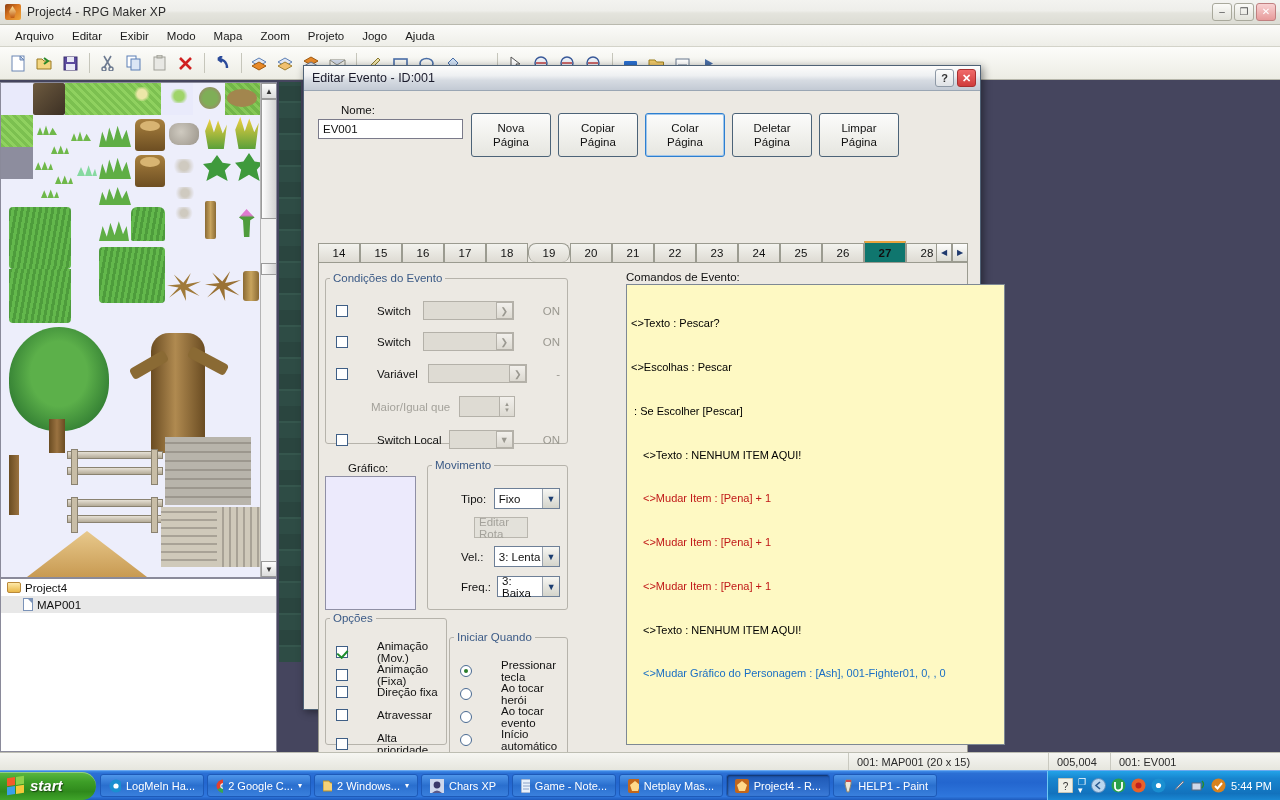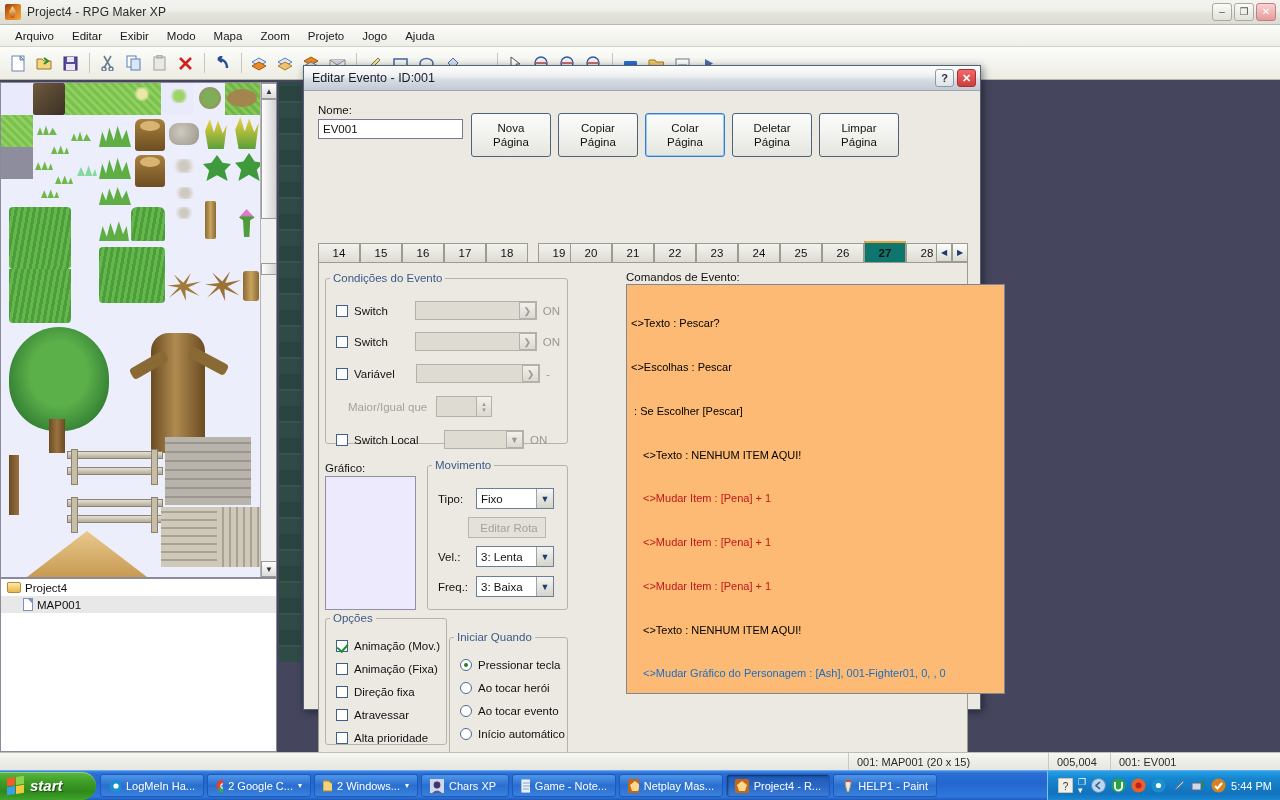--- a/index.html
+++ b/index.html
@@ -169,21 +169,21 @@
   }
   .dlg-btns{ margin-left:auto; display:flex; gap:3px; padding-right:4px;}
   .dlg-btn{
     width:19px;height:18px;border:1px solid #8e99a6;border-radius:3px;
     background:linear-gradient(180deg,#fcfcfb,#dfe2e6);
     display:flex;align-items:center;justify-content:center;font-size:11px;color:#333;font-weight:bold;
   }
   .dlg-btn.close{ background:linear-gradient(180deg,#f06a6a,#cf3b3b); border-color:#a83030; color:#fff;}
   .dlg-body{ position:absolute; left:0; top:25px; width:676px; height:618px; background:#ece9e3;}
 
-  .lbl{ font-size:11.5px; color:#111; }
+  .lbl{ font-size:11.5px; color:#111;margin-left:23px; }
   .name-input{
     width:145px;height:20px;border:1px solid #7a7a8a; background:#fff;
     font-size:11.5px; padding:2px 4px; color:#111; font-family:"Liberation Sans",sans-serif;
   }
   .pagebtn{
     width:80px;height:44px;border:1px solid #4c6378;border-radius:3px;
     background:linear-gradient(180deg,#fcfcfb,#e6e6e0);
     font-size:11.5px;color:#111; line-height:14px;
     display:flex;flex-direction:column;align-items:center;justify-content:center;
   }
@@ -256,22 +256,22 @@
   .dropdown.disabled{ background:#e3e1da; border-color:#b9b6ae; color:#a4a29b; justify-content:center; }
   .gfxbox{ position:absolute; border:1px solid #8f8fa5; background:#eceafc; }
   .radio{
     width:12px;height:12px;border:1px solid #4a6a92;border-radius:50%;background:#fff;
     display:inline-block;position:relative; flex:0 0 auto;
   }
   .radio.on:after{content:"";position:absolute;left:3px;top:3px;width:4px;height:4px;border-radius:50%;background:#2a7d2a;}
 
   .cmdlabel{ position:absolute; left:322px; top:180px; font-size:11.5px; color:#111;}
   .cmdlist{
-    position:absolute; left:322px; top:193px; width:379px; height:410px;
-    background:#fdba74; border:1px solid #7d8894; overflow:hidden;
+    position:absolute; left:322px; top:193px; width:379px; height:461px;
+    background:#fef9c3; border:1px solid #7d8894; overflow:hidden;
     font-size:11px; color:#000; padding:2px 0 0 2px; line-height:14.6px;
     font-family:"Liberation Sans", sans-serif; white-space:pre;
   }
   .cmdline{ height:14.6px; }
   .c-blue{ color:#1a6fc4; }
   .c-red{ color:#c01818; }
   .c-black{ color:#000; }
 
   .okrow{ position:absolute; left:0; top:670px; width:676px; height:30px; }
   .dbtn{
@@ -600,21 +600,21 @@
         <span>Limpar</span>
         <span>Página</span>
       </div>
 
       <div class="tabstrip">
         <div class="tab" style="left:0px;">14</div>
         <div class="tab" style="left:42px;">15</div>
         <div class="tab" style="left:84px;">16</div>
         <div class="tab" style="left:126px;">17</div>
         <div class="tab" style="left:168px;">18</div>
-        <div class="tab" style="left:220px;">19</div>
+        <div class="tab" style="left:210px;border-radius:8px;">19</div>
         <div class="tab" style="left:252px;">20</div>
         <div class="tab" style="left:294px;">21</div>
         <div class="tab" style="left:336px;">22</div>
         <div class="tab" style="left:378px;">23</div>
         <div class="tab" style="left:420px;">24</div>
         <div class="tab" style="left:462px;">25</div>
         <div class="tab" style="left:504px;">26</div>
         <div class="tab active" style="left:546px;">27</div>
         <div class="tab" style="left:588px;">28</div>
         <div class="tabspin">
@@ -677,21 +677,21 @@
 
         <fieldset class="grp" style="left:108px;top:196px;width:141px;height:151px;">
           <legend>Movimento</legend>
           <div class="row" style="position:absolute;left:10px;top:17px;width:122px;">
             <span class="lbl" style="width:32px;">Tipo:</span>
             <div class="dropdown" style="width:78px;">
               <span>Fixo</span>
               <span class="db">▼</span>
             </div>
           </div>
-          <div class="dropdown disabled" style="position:absolute;left:40px;top:46px;width:78px;height:21px;">
+          <div class="dropdown disabled" style="position:absolute;left:46px;top:46px;width:54px;height:21px;">
             <span>Editar Rota</span>
           </div>
           <div class="row" style="position:absolute;left:10px;top:75px;width:122px;">
             <span class="lbl" style="width:32px;">Vel.:</span>
             <div class="dropdown" style="width:78px;">
               <span>3: Lenta</span>
               <span class="db">▼</span>
             </div>
           </div>
           <div class="row" style="position:absolute;left:10px;top:105px;width:122px;">

